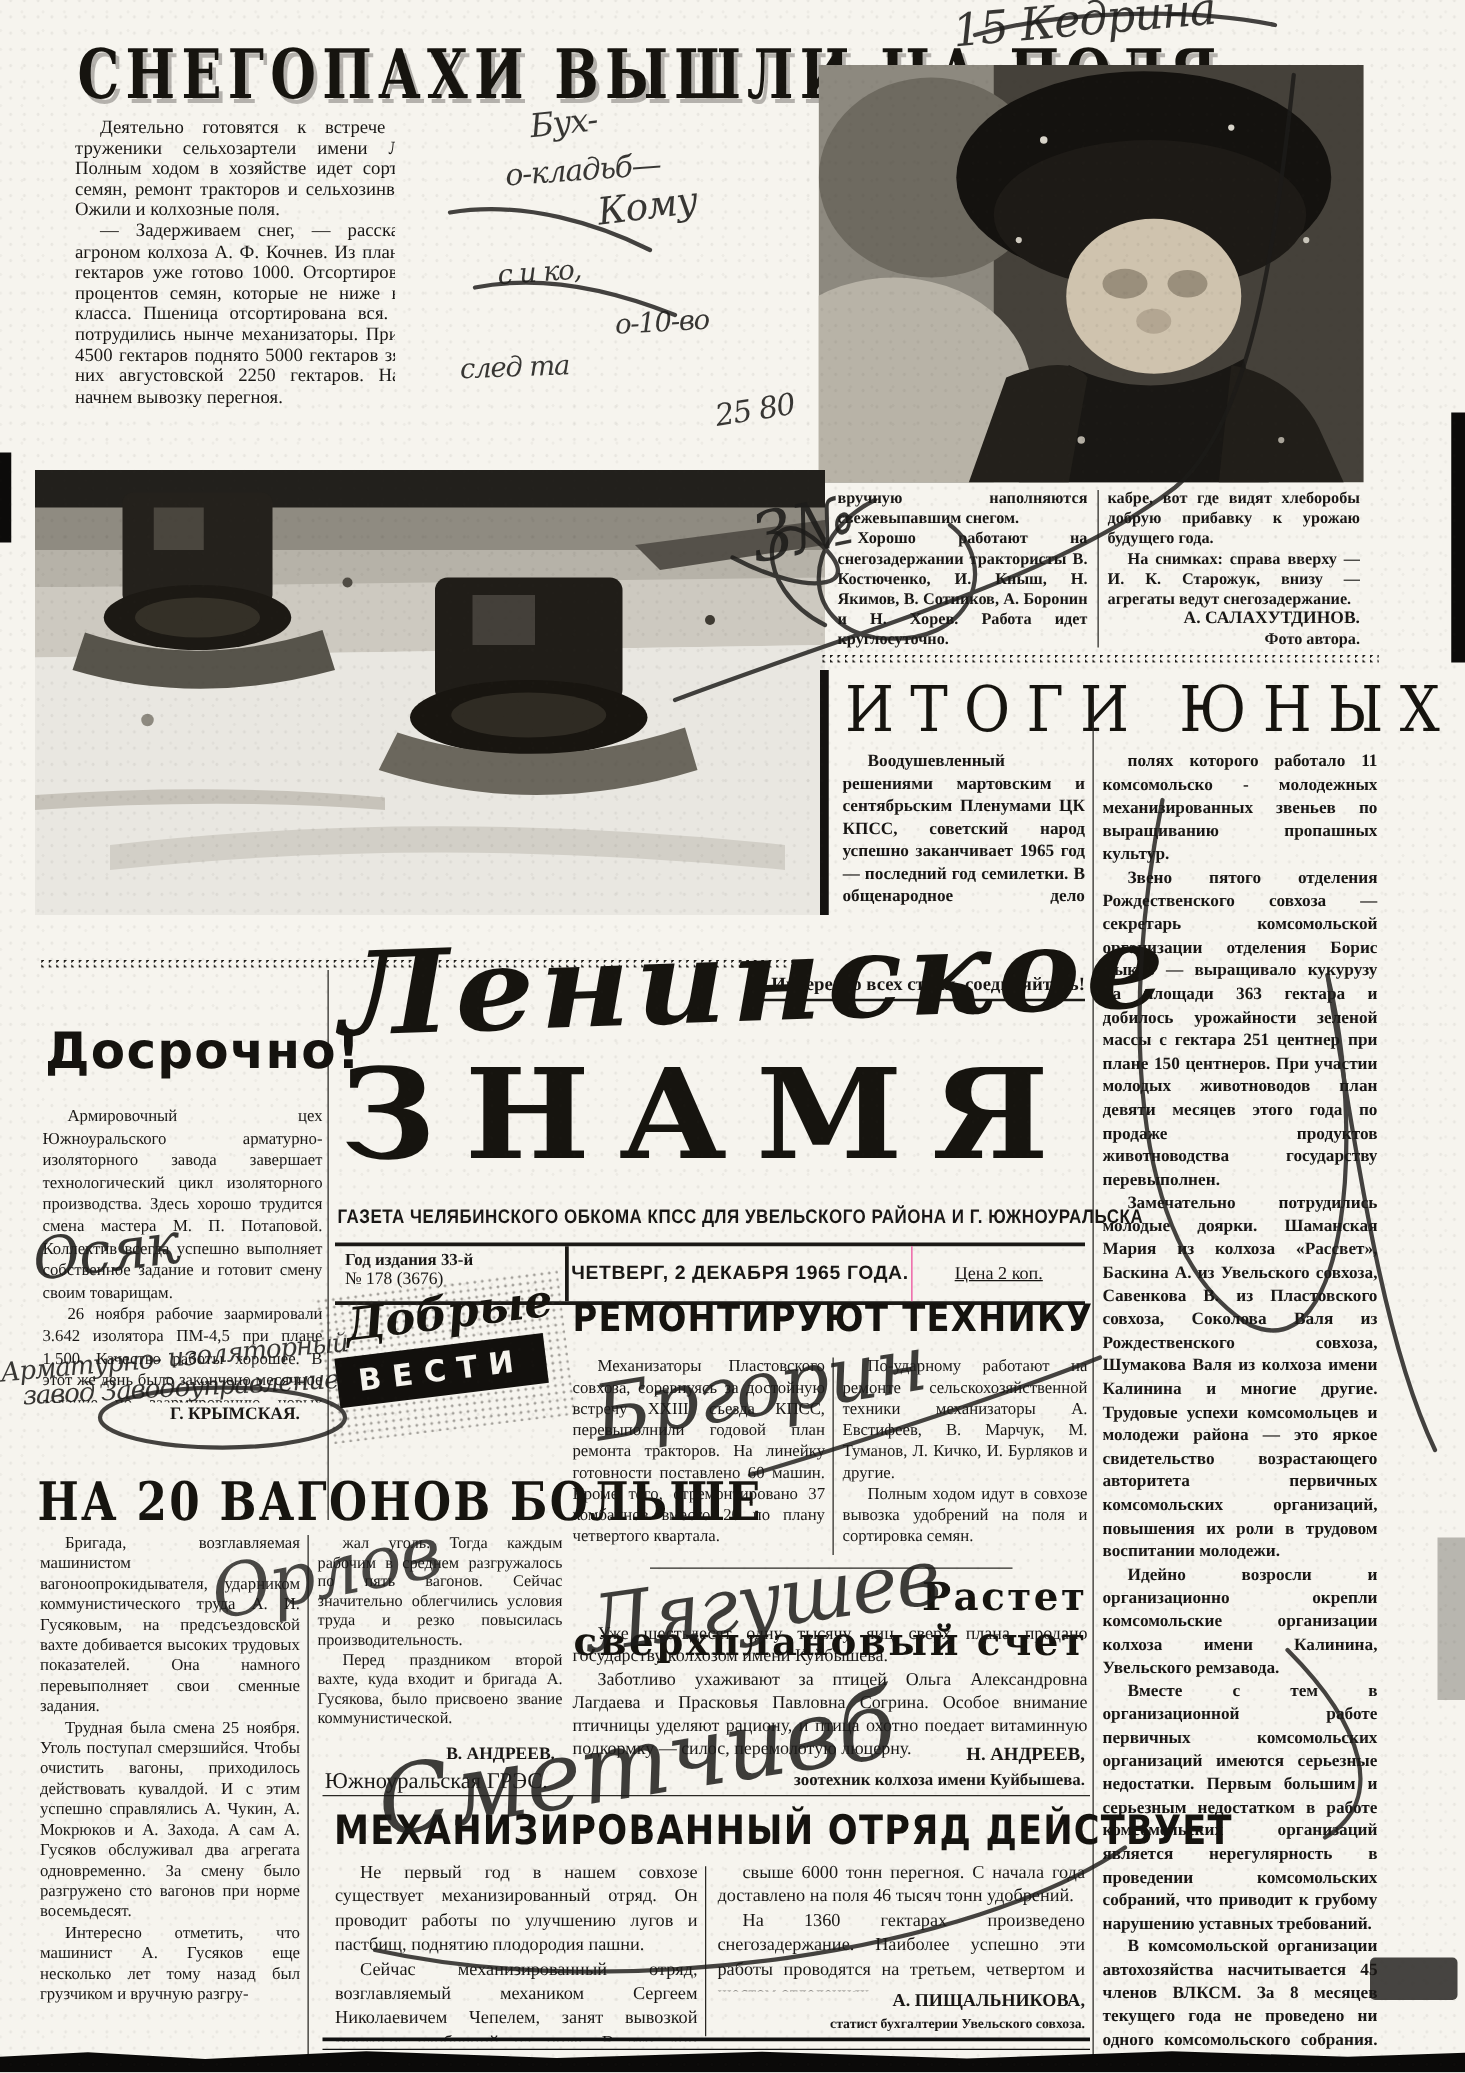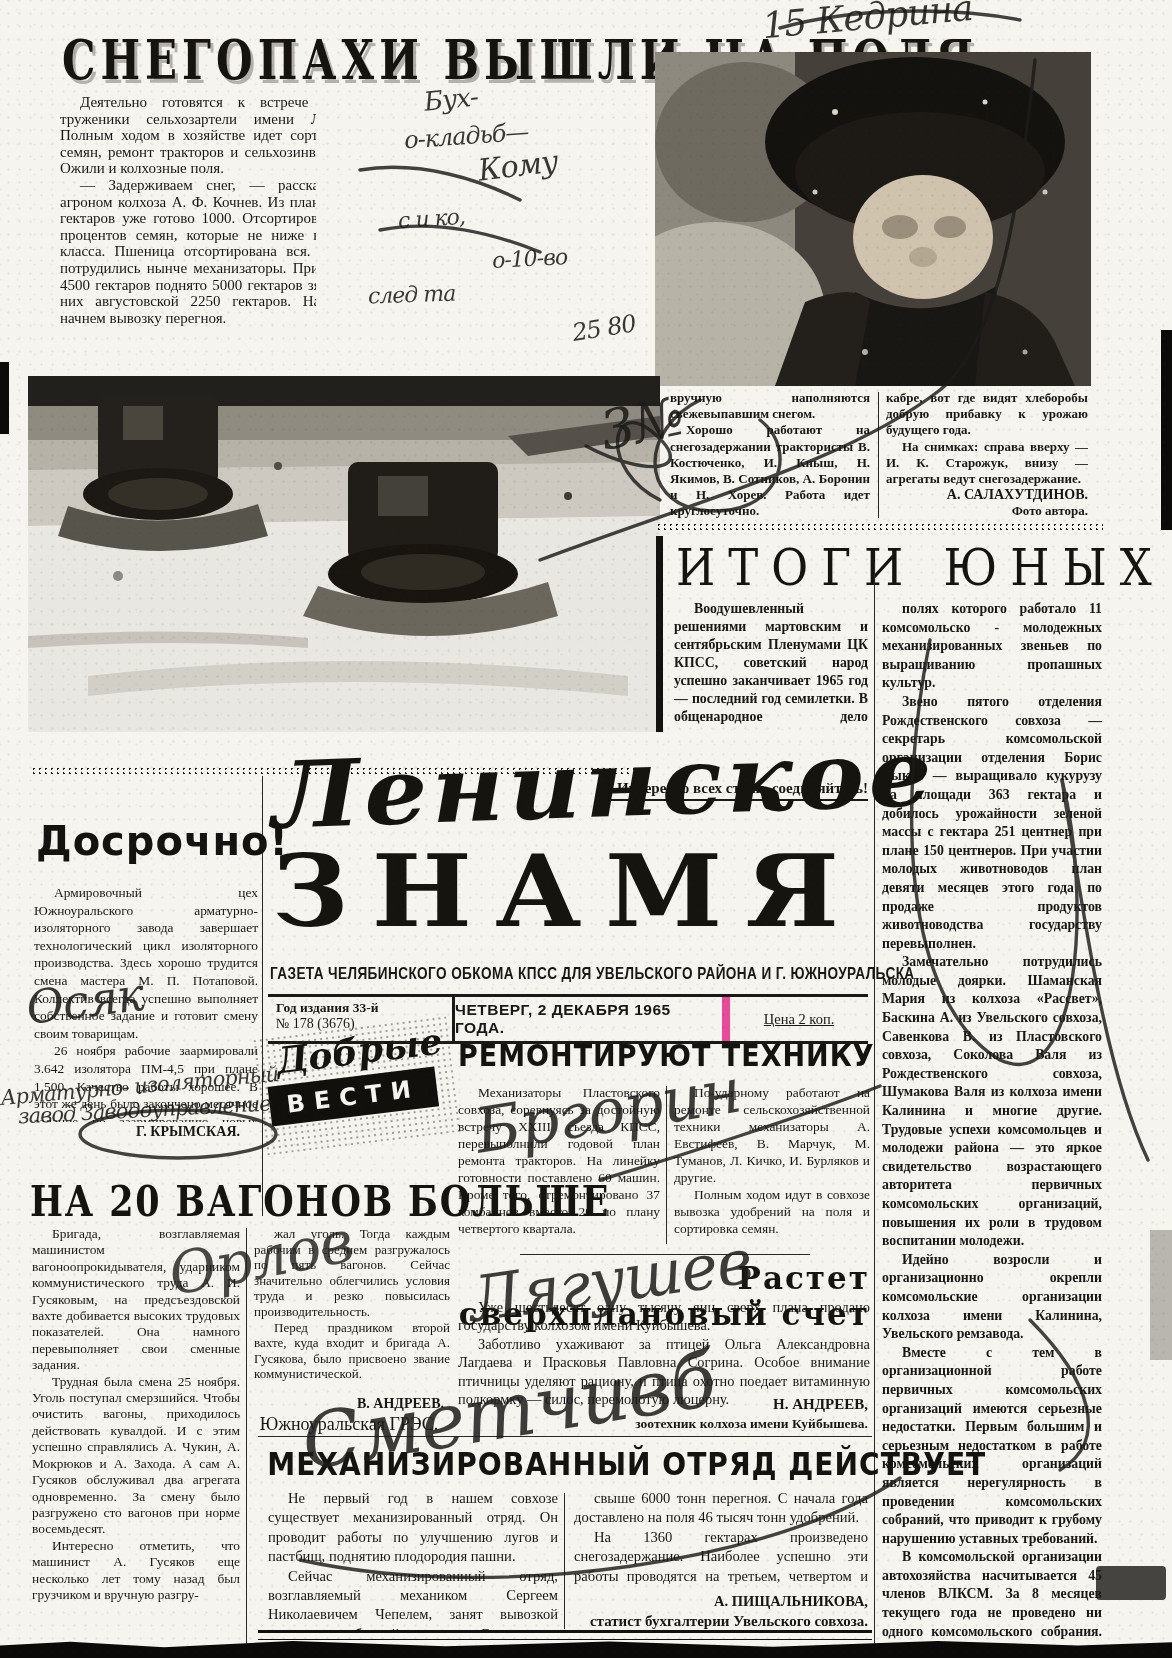--- a/index.html
+++ b/index.html
@@ -143,21 +143,21 @@
               transform:scaleX(1.06);transform-origin:left top;white-space:nowrap;">ЗНАМЯ</div>
   <div class="abs" style="left:270px;top:966px;width:600px;text-align:center;font-family:'Liberation Sans',sans-serif;
               font-weight:700;font-size:13.6px;letter-spacing:.4px;transform:scaleY(1.15);white-space:nowrap;">ГАЗЕТА ЧЕЛЯБИНСКОГО ОБКОМА КПСС ДЛЯ УВЕЛЬСКОГО РАЙОНА И Г. ЮЖНОУРАЛЬСКА</div>
 
   <div class="abs" style="left:268px;top:994px;width:600px;height:44px;border-top:3px solid #1b1916;
               border-bottom:3px solid #1b1916;display:flex;align-items:stretch;">
     <div style="width:168px;border-right:3px solid #1b1916;padding:3px 8px 0;">
       <div style="font-weight:700;font-size:13.5px;">Год издания 33-й</div>
       <div style="font-size:14px;">№ 178 (3676)</div>
     </div>
-    <div style="flex:1;border-right:8px solid #ec4899;display:flex;align-items:center;justify-content:center;
+    <div style="flex:1;border-right:1px solid #ec4899;display:flex;align-items:center;justify-content:center;
                 font-family:'Liberation Sans',sans-serif;font-weight:700;font-size:15.5px;letter-spacing:.5px;">ЧЕТВЕРГ, 2 ДЕКАБРЯ 1965 ГОДА.</div>
     <div style="width:138px;display:flex;align-items:center;justify-content:center;font-size:14.5px;text-decoration:underline;">Цена 2 коп.</div>
   </div>
 
   <div class="abs" style="left:264px;top:1030px;width:186px;height:112px;transform:rotate(-7deg);">
     <div class="abs" style="left:-6px;top:-4px;width:196px;height:118px;
          background:radial-gradient(#3c3832 1px,transparent 1.3px) 0 0/6px 6px;opacity:.45;"></div>
     <div class="abs headline-display" style="left:16px;top:0;font-style:italic;font-size:36px;">Добрые</div>
     <div class="abs" style="left:4px;top:46px;width:168px;height:40px;background:#12100d;color:#f6f4ee;display:flex;
                 align-items:center;justify-content:center;font-family:'DejaVu Sans',sans-serif;font-weight:800;
@@ -205,21 +205,21 @@
     <div class="abs clip-col body-text" style="left:10px;top:52px;width:290px;height:144px;font-size:14.6px;line-height:19.4px;">
       <p>Не первый год в нашем совхозе существует механизированный отряд. Он проводит работы по улучшению лугов и пастбищ, поднятию плодородия пашни.</p>
       <p>Сейчас механизированный отряд, возглавляемый механиком Сергеем Николаевичем Чепелем, занят вывозкой местных удобрений на поля. В эти дни вывезено</p>
     </div>
     <div class="rule-v" style="left:306px;top:56px;height:136px;"></div>
     <div class="abs clip-col body-text" style="left:316px;top:52px;width:294px;height:104px;font-size:14.6px;line-height:19.4px;">
       <p>свыше 6000 тонн перегноя. С начала года доставлено на поля 46 тысяч тонн удобрений.</p>
       <p>На 1360 гектарах произведено снегозадержание. Наиболее успешно эти работы проводятся на третьем, четвертом и шестом отделениях.</p>
     </div>
     <div class="sig" style="position:absolute;left:316px;top:156px;width:294px;font-size:14.5px;">А. ПИЩАЛЬНИКОВА,</div>
-    <div class="sig" style="position:absolute;left:246px;top:176px;width:364px;font-size:15px;">статист бухгалтерии Увельского совхоза.</div>
+    <div class="sig" style="position:absolute;left:246px;top:176px;width:364px;font-size:11px;">статист бухгалтерии Увельского совхоза.</div>
   </div>
   <div class="abs" style="left:258px;top:1630px;width:614px;height:6px;border-top:3px solid #111;border-bottom:1px solid #111;"></div>
 
   <div class="abs" style="left:0;top:362px;width:9px;height:72px;background:#0c0b0a;"></div>
   <div class="abs" style="left:1161px;top:330px;width:11px;height:200px;background:#0c0b0a;"></div>
   <div class="abs" style="left:1150px;top:1230px;width:22px;height:130px;background:#8f8c85;opacity:.6;"></div>
   <div class="abs" style="left:1096px;top:1566px;width:70px;height:34px;background:#1a1815;opacity:.8;border-radius:4px;"></div>
   <div class="abs" style="left:0;top:1640px;width:1172px;height:18px;background:#0b0a09;
               clip-path:polygon(0 30%,6% 10%,14% 40%,25% 5%,38% 35%,52% 8%,66% 38%,80% 6%,92% 30%,100% 12%,100% 100%,0 100%);"></div>
 

